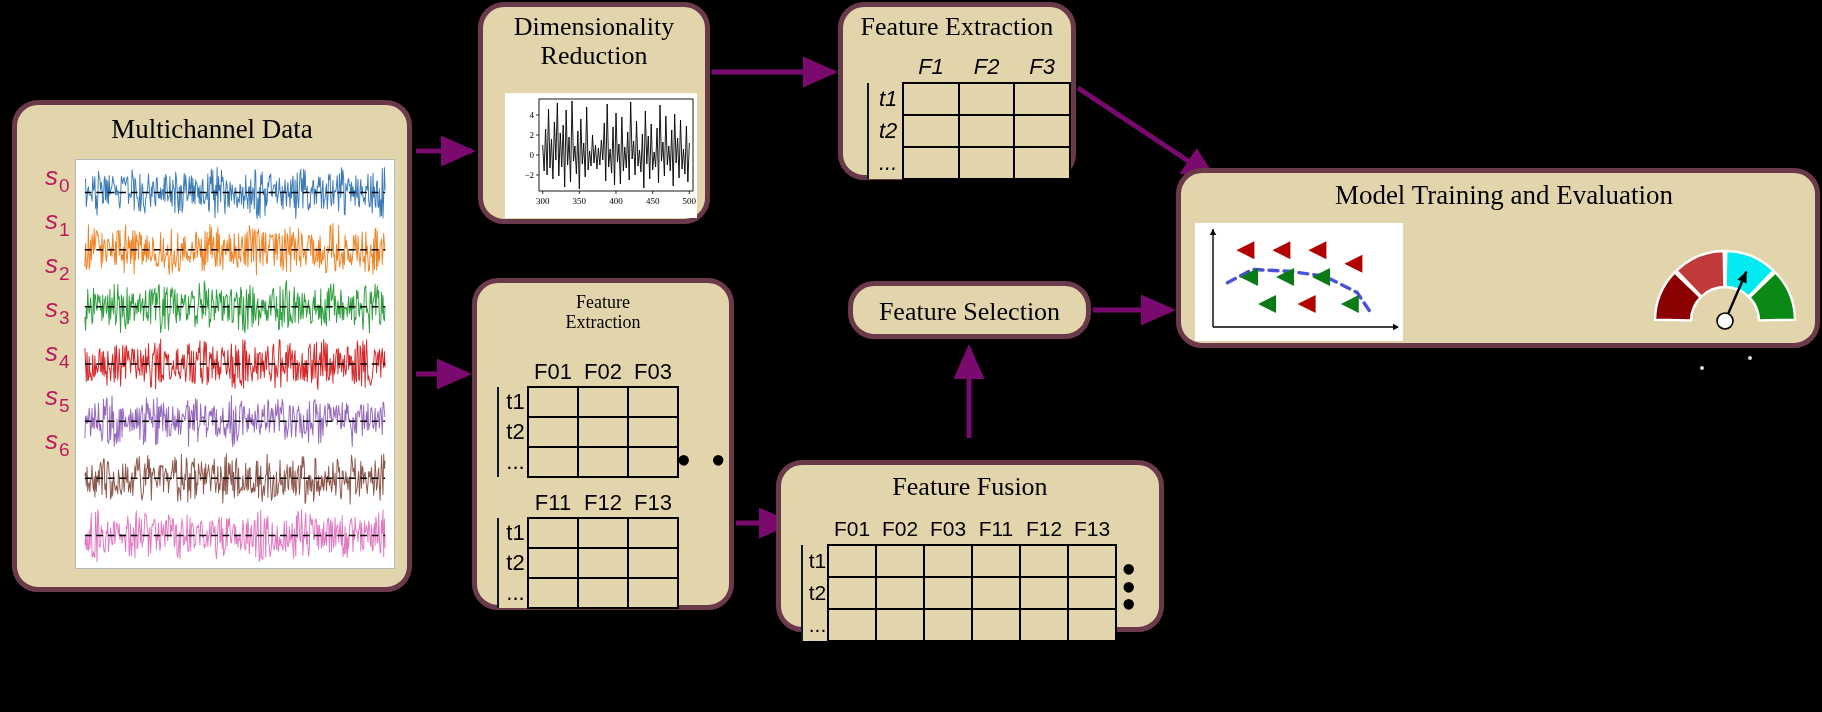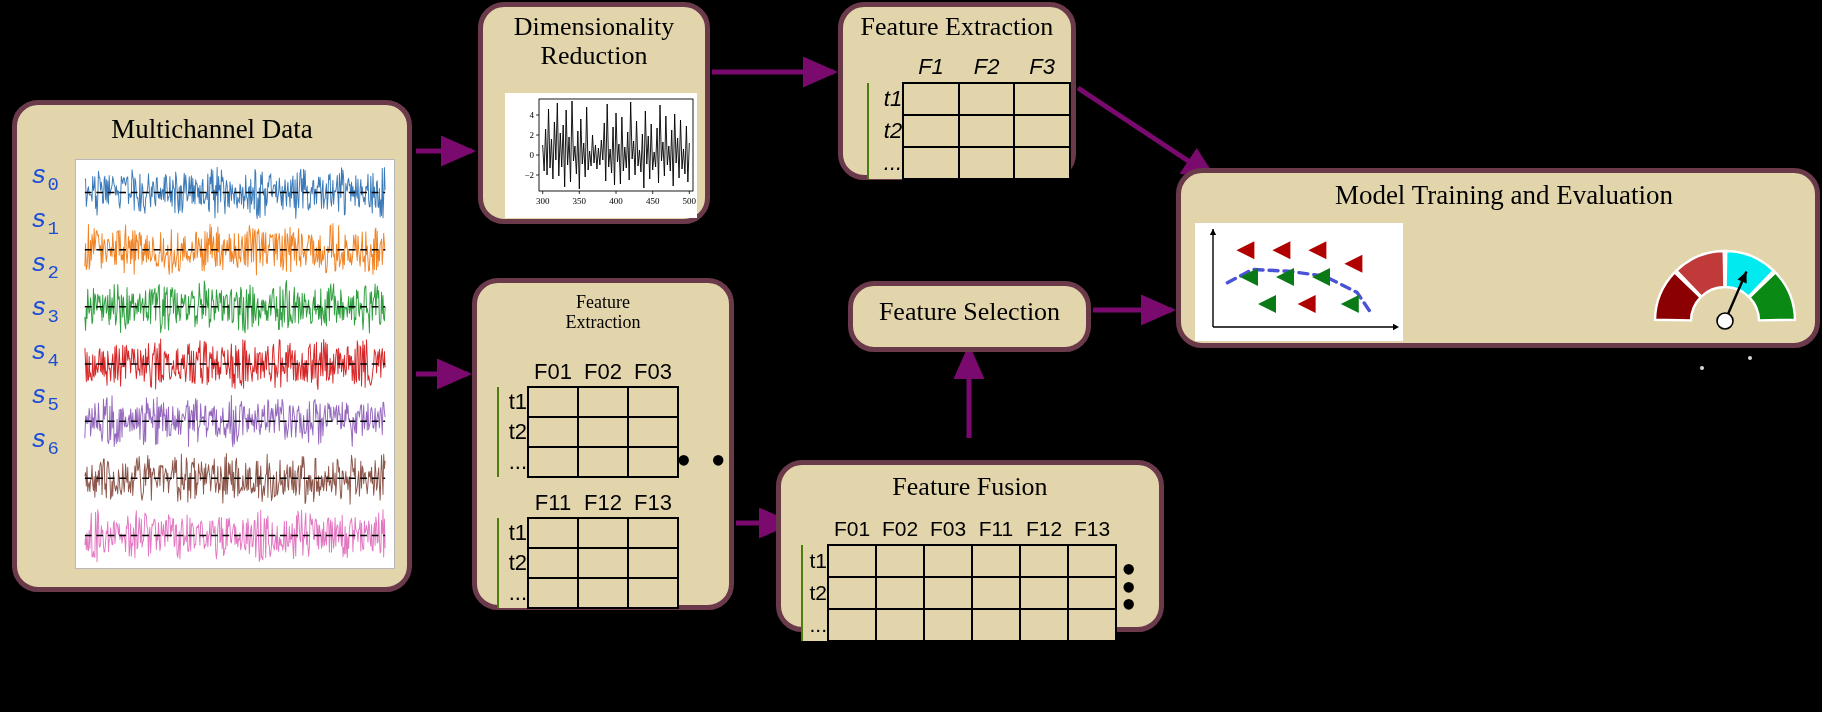--- a/index.html
+++ b/index.html
@@ -28,25 +28,25 @@
   }
 
   
   #multichannel { left: 12px; top: 100px; width: 400px; height: 492px; }
   #multichannel .box-title { font-size: 27px; margin-top: 10px; }
   .mc-body { position: absolute; left: 8px; top: 48px; right: 8px; bottom: 12px; display: flex; }
   .mc-labels {
     width: 50px; position: relative;
   }
   .mc-label {
-    position: absolute; left: 6px;
-    font-family: Liberation Mono, monospace;
+    position: absolute; left: 20px;
+    font-family: Liberation Sans, sans-serif;
     font-style: italic;
     font-size: 26px;
-    color: #1d4ed8;
+    color: #be185d;
   }
   .mc-label sub {
     font-size: 19px; font-style: normal; vertical-align: baseline;
     position: relative; top: 7px; left: 1px;
   }
   .mc-plot {
     flex: 1; background: #ffffff; border: 1px solid #b9b9b9;
     margin: 6px 4px 6px 0; position: relative; overflow: hidden;
     padding: 4px 6px;
   }
@@ -67,22 +67,22 @@
     border: 2px solid #000;
     background: #e3d5ab;
     font-family: "Liberation Sans", sans-serif;
     font-weight: normal;
     color: #000;
     padding: 0;
     text-align: center;
   }
   .ftable .corner { border: none; background: transparent; }
   .ftable .rowhdr {
-    border-top: none; border-bottom: none; border-left: 2px solid #4d7c0f; border-right: 2px solid #000;
-    text-align: right; padding-left: 5px;
+    border-top: none; border-bottom: none; border-left: 2px solid #0f172a; border-right: 2px solid #000;
+    text-align: center; padding-left: 5px;
   }
   .ftable .colhdr { border-top: none; border-left: none; border-right: none; }
   .ftable .lastcolhdr { border-right: none; }
 
   
   #featext-top { left: 838px; top: 2px; width: 238px; height: 178px; }
   #featext-top .box-title { font-size: 26px; margin-top: 6px; }
   #featext-top .tbl-wrap { position: absolute; left: 24px; top: 44px; }
   #featext-top .ftable td, #featext-top .ftable th { font-size: 22px; height: 32px; font-style: italic; }
   #featext-top .ftable .rowhdr { width: 36px; }
@@ -96,21 +96,21 @@
   #featext-mid .tbl-wrap.t2 { top: 205px; }
   #featext-mid .ftable td, #featext-mid .ftable th { font-size: 22px; height: 30px; }
   #featext-mid .ftable .rowhdr { width: 30px; }
   #featext-mid .ftable td.cell { width: 50px; }
   .dots-h {
     position: absolute; font-size: 44px; line-height: 0.4; letter-spacing: 4px;
     color: #000; font-family: "Liberation Serif", serif;
   }
 
   
-  #featsel { left: 848px; top: 281px; width: 243px; height: 71px; }
+  #featsel { left: 848px; top: 281px; width: 243px; height: 58px; }
   #featsel .box-title { font-size: 26px; margin-top: 12px; }
 
   
   #featfus { left: 776px; top: 440px; width: 388px; height: 172px; margin-top: 20px; }
   #featfus .box-title { font-size: 26px; margin-top: 8px; }
   #featfus .tbl-wrap { position: absolute; left: 20px; top: 48px; }
   #featfus .ftable td, #featfus .ftable th { font-size: 21px; height: 32px; }
   #featfus .ftable .rowhdr { width: 26px; font-size: 21px; }
   #featfus .ftable td.cell { width: 48px; }
 

